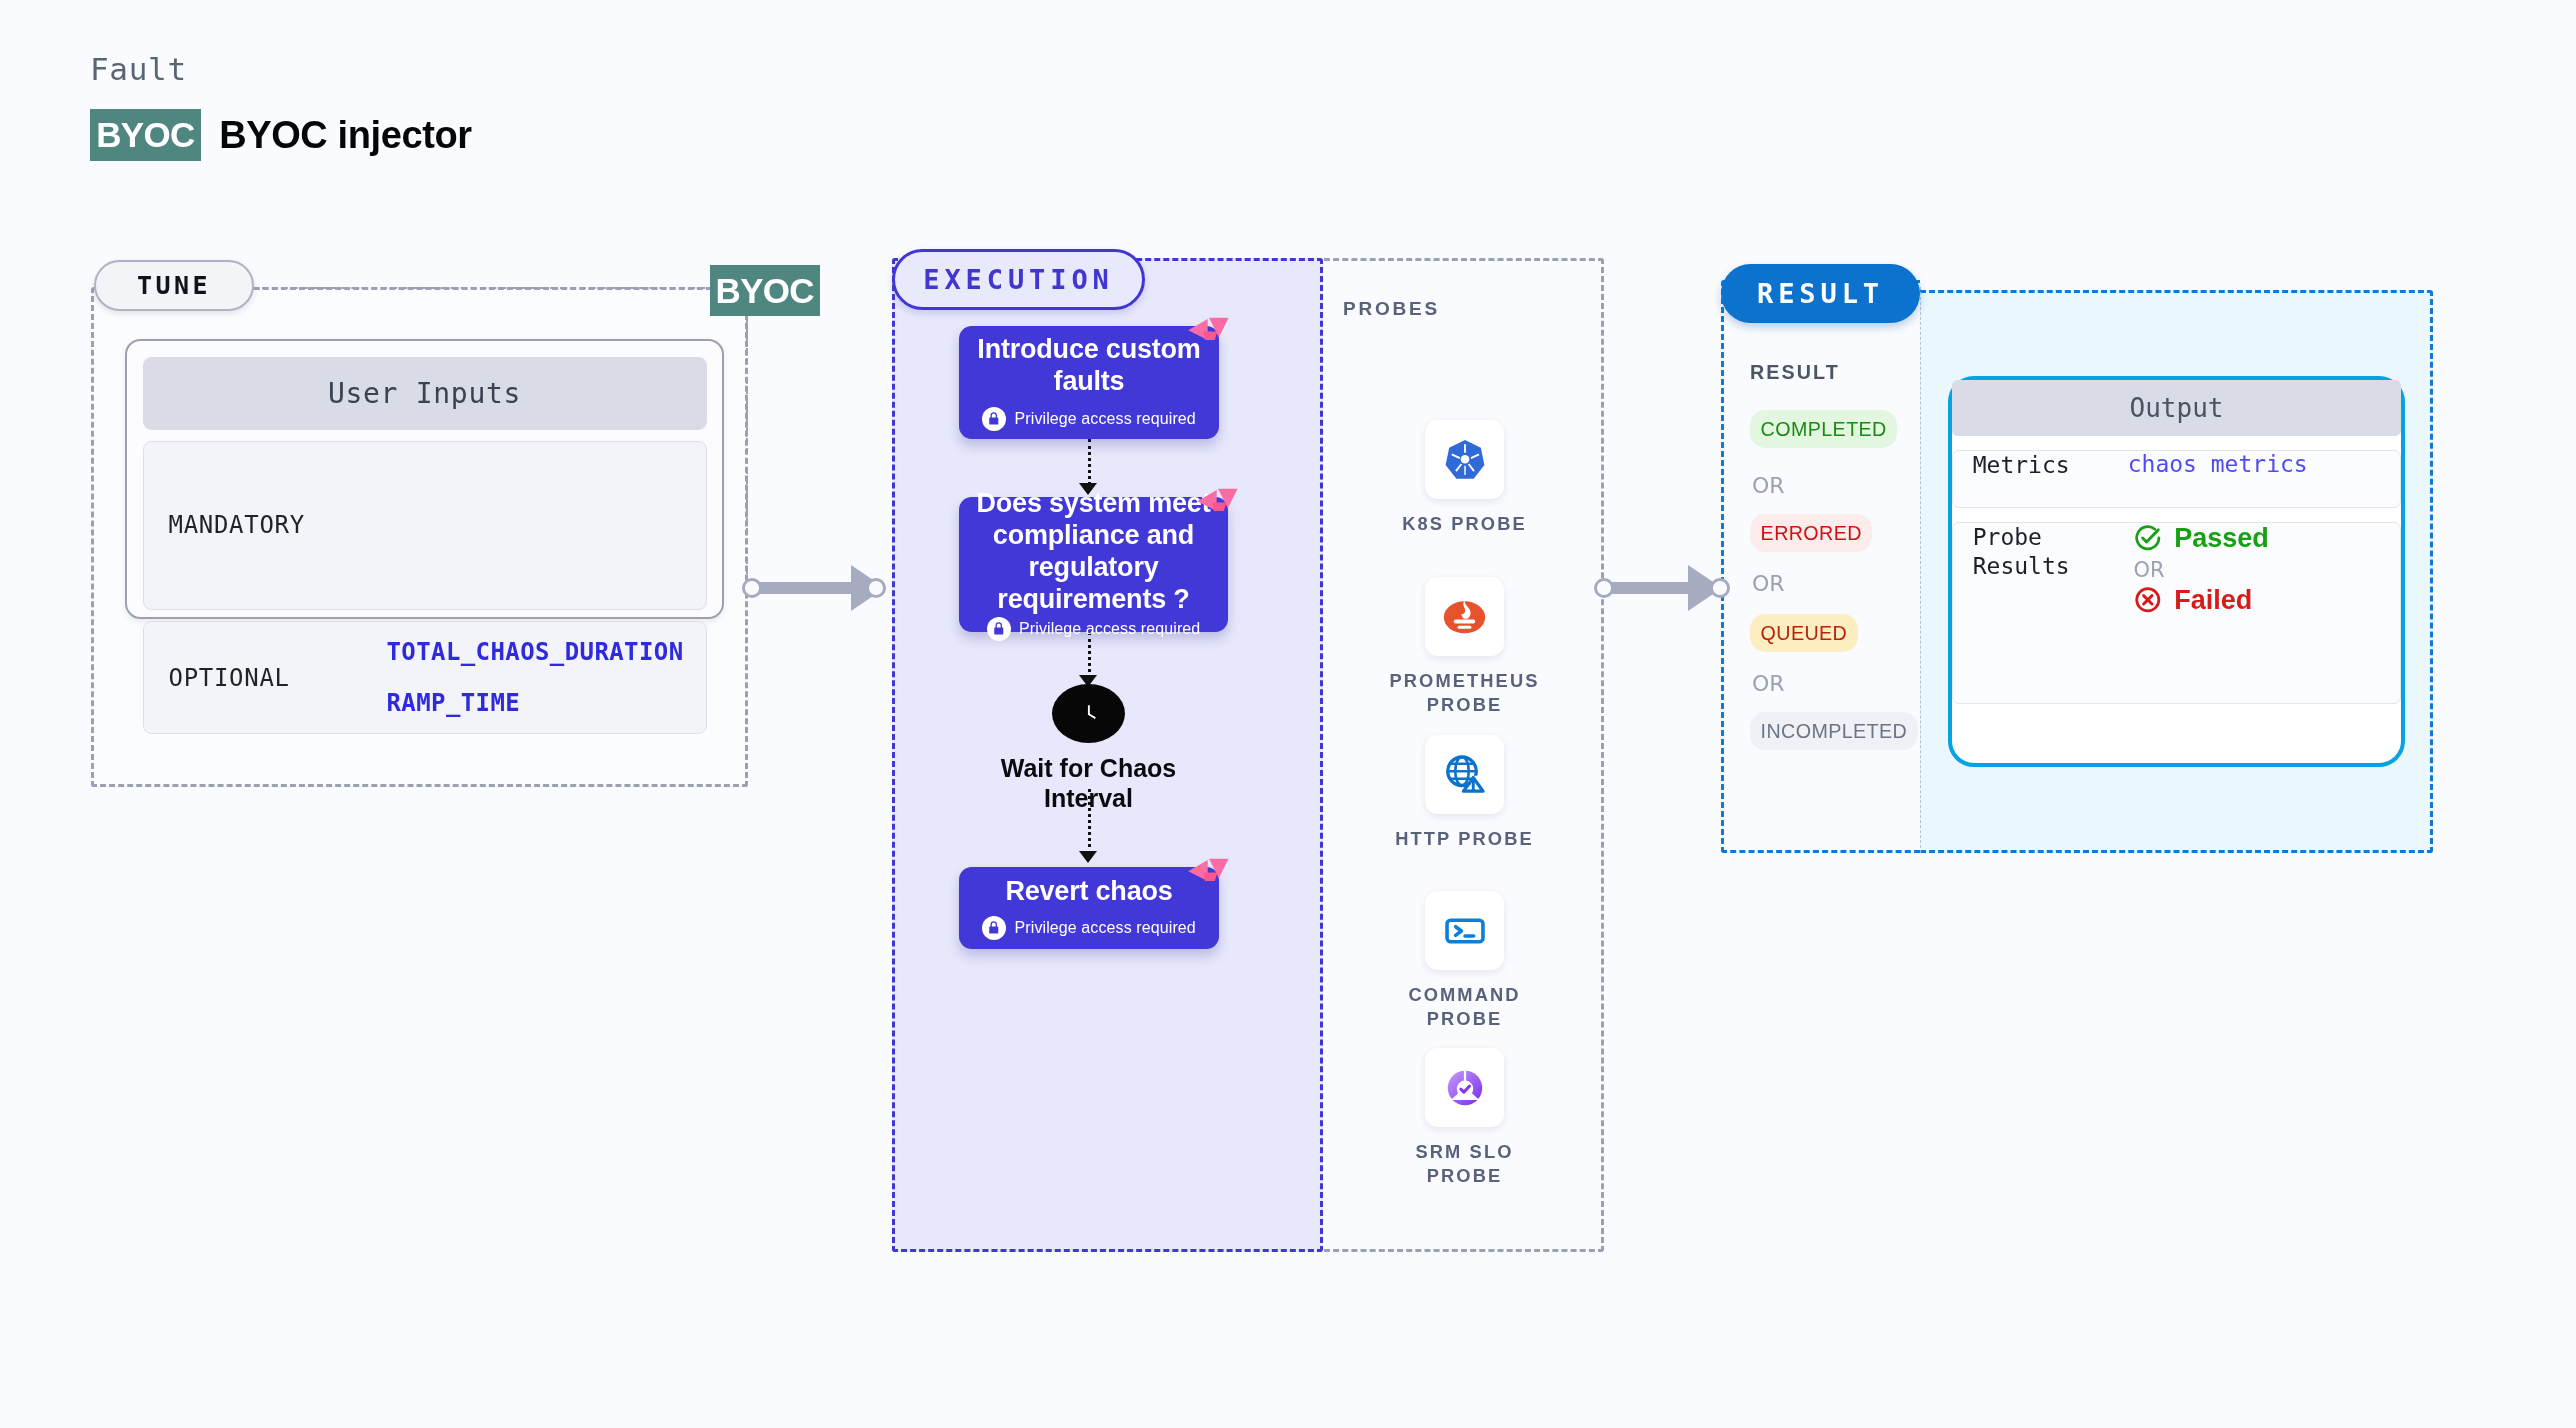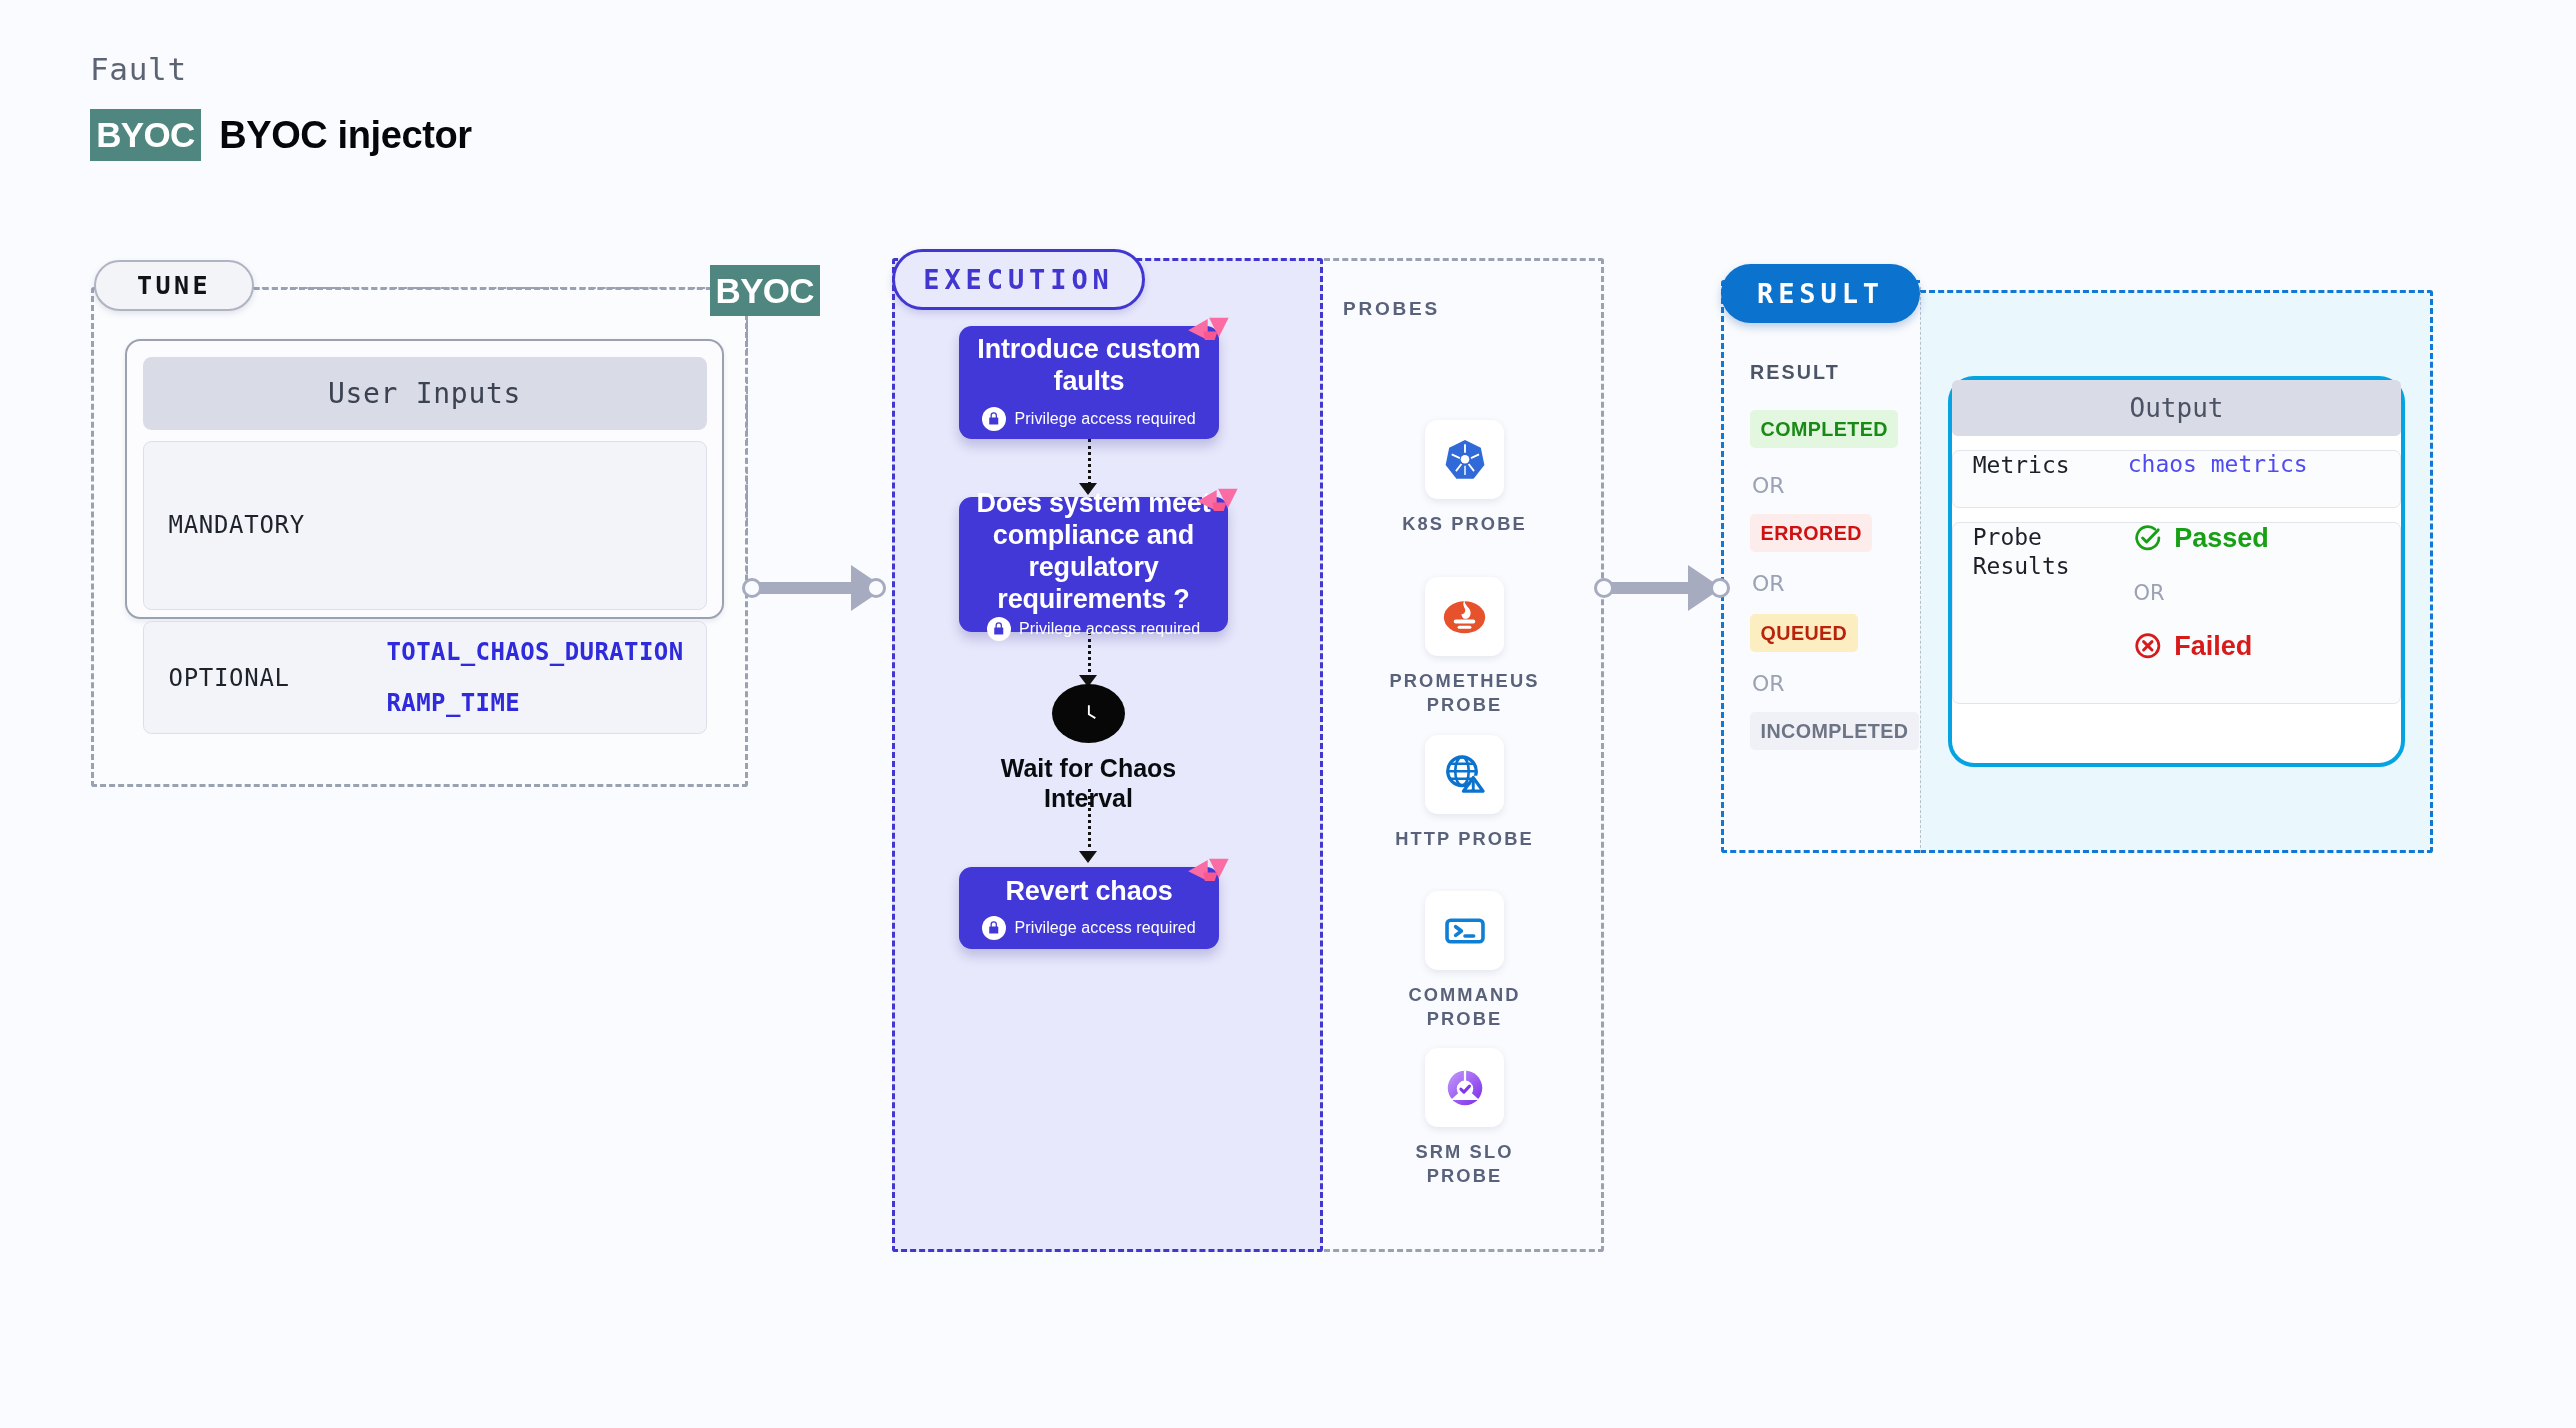--- a/index.html
+++ b/index.html
@@ -225,22 +225,22 @@
   .p3 { top: 735px; }
   .p4 { top: 891px; }
   .p5 { top: 1048px; }
 
   
   .status-title {
     position: absolute; left: 1750px; top: 361px;
     font-size: 19.7px; font-weight: 700; color: #4c5566; letter-spacing: 2.1px;
   }
   .status-chip {
-    position: absolute; left: 1750px; border-radius: 5px;
-    font-size: 19.7px; font-weight: 700; letter-spacing: 0.4px;
+    position: absolute; left: 1750px; border-radius: 15px;
+    font-size: 19.7px; font-weight: 400; letter-spacing: 0.4px;
     padding: 7.7px 10.6px;
   }
   .status-or {
     position: absolute; left: 1752px; font-size: 22px; color: #9aa2b3;
     font-family: "DejaVu Sans", sans-serif;
   }
   .st1 { top: 410px; background: #e3f7e0; color: #1a8a16; }
   .or1 { top: 473px; }
   .st2 { top: 514px; background: #fdecec; color: #cf1111; }
   .or2 { top: 571px; }
@@ -265,21 +265,21 @@
   .out-row.metrics { height: 58px; }
   .out-row.probes  { height: 182px; }
   .out-key {
     font-family: "DejaVu Sans Mono", monospace; font-size: 23px;
     color: #1c2029; width: 141px; flex: none; line-height: 1.25;
   }
   .out-val-link {
     font-family: "DejaVu Sans Mono", monospace; font-size: 23px;
     color: #4f4bf0; margin-left: 14px;
   }
-  .pr-col { display: flex; flex-direction: column; gap: 26px; margin-left: 19.7px; }
+  .pr-col { display: flex; flex-direction: column; gap: 3px; margin-left: 19.7px; }
   .pr-line { display: flex; align-items: center; gap: 11.3px; }
   .pr-pass { font-size: 27px; font-weight: 700; color: #18a014; }
   .pr-fail { font-size: 27px; font-weight: 700; color: #d71a1a; }
   .pr-or { font-size: 21px; color: #9aa2b3; font-family: "DejaVu Sans", sans-serif; }
 </style>
 </head>
 <body>
 
 <div id="canvas">
 

